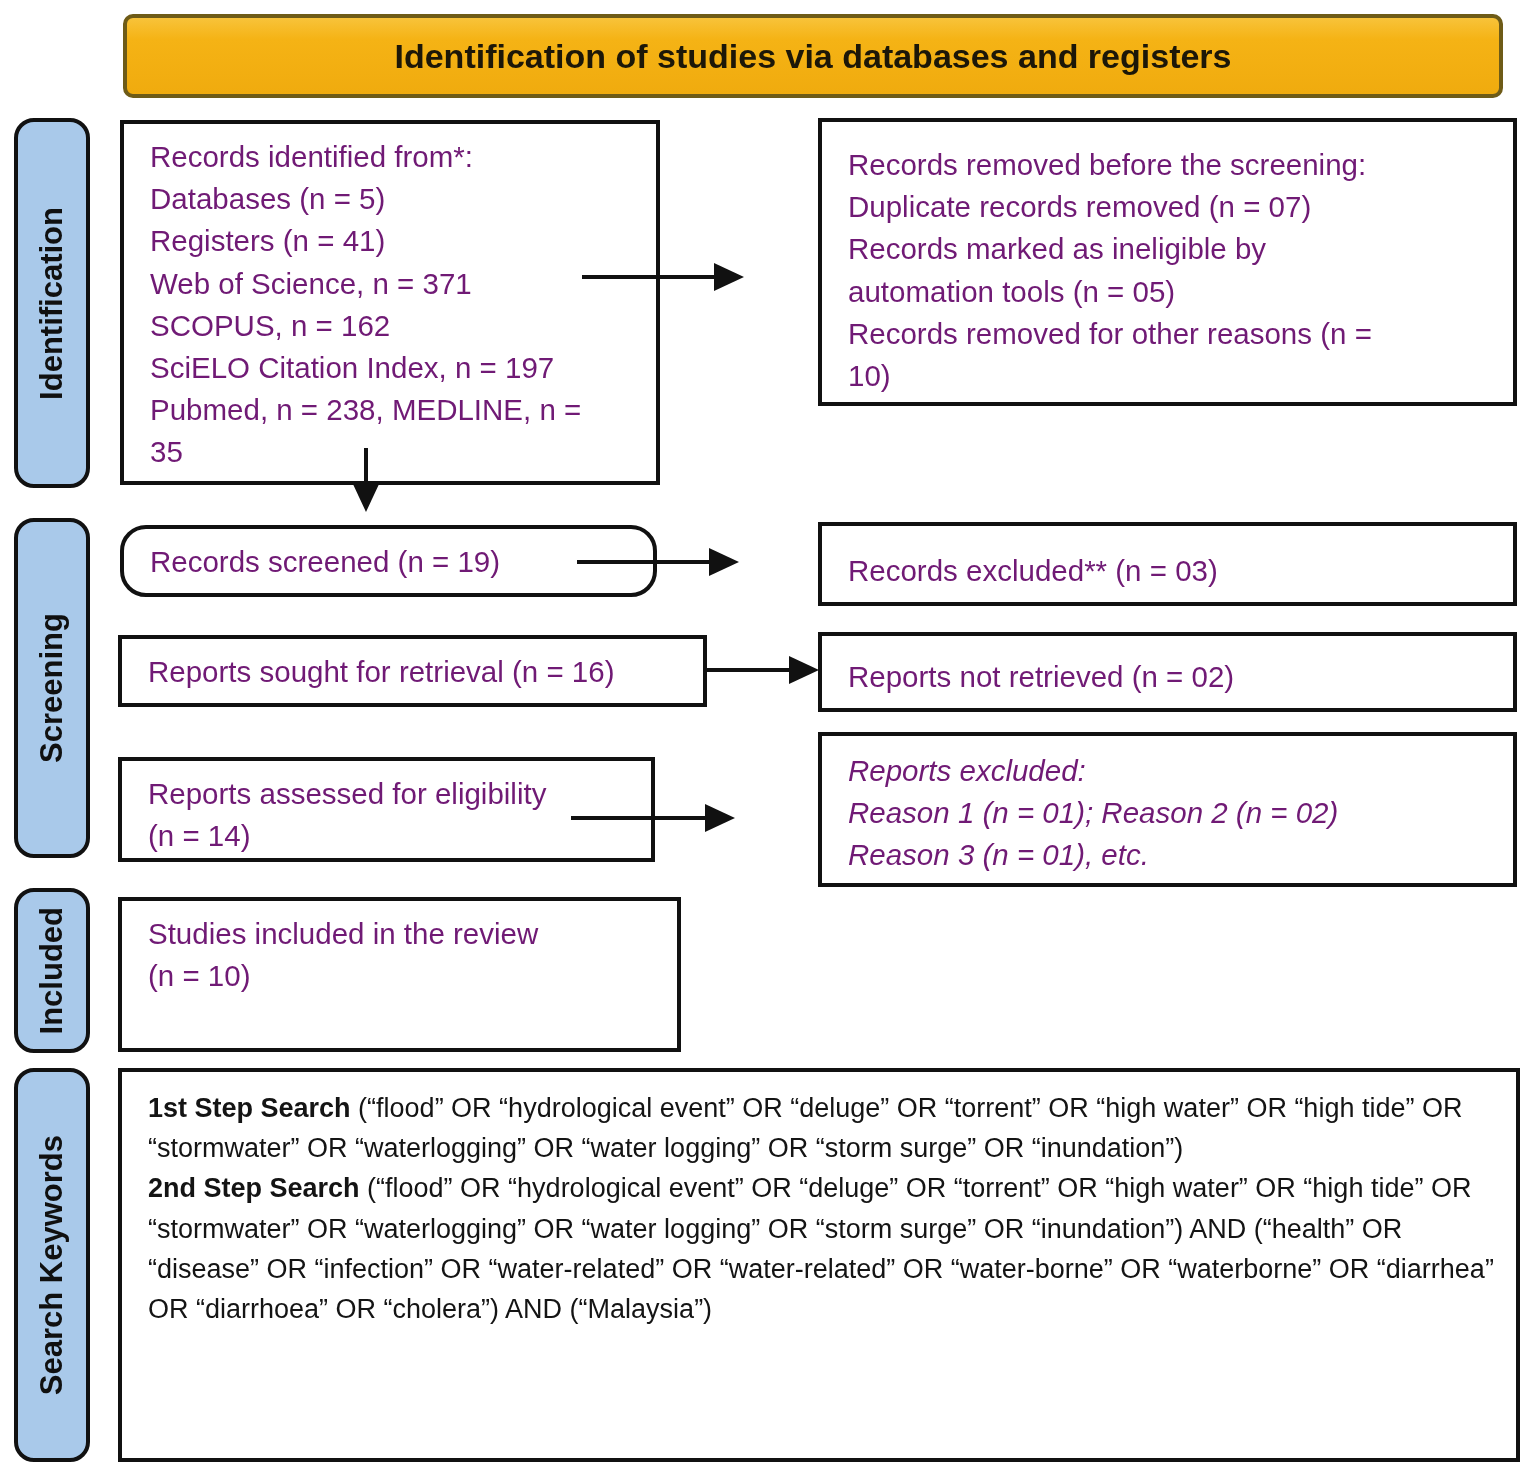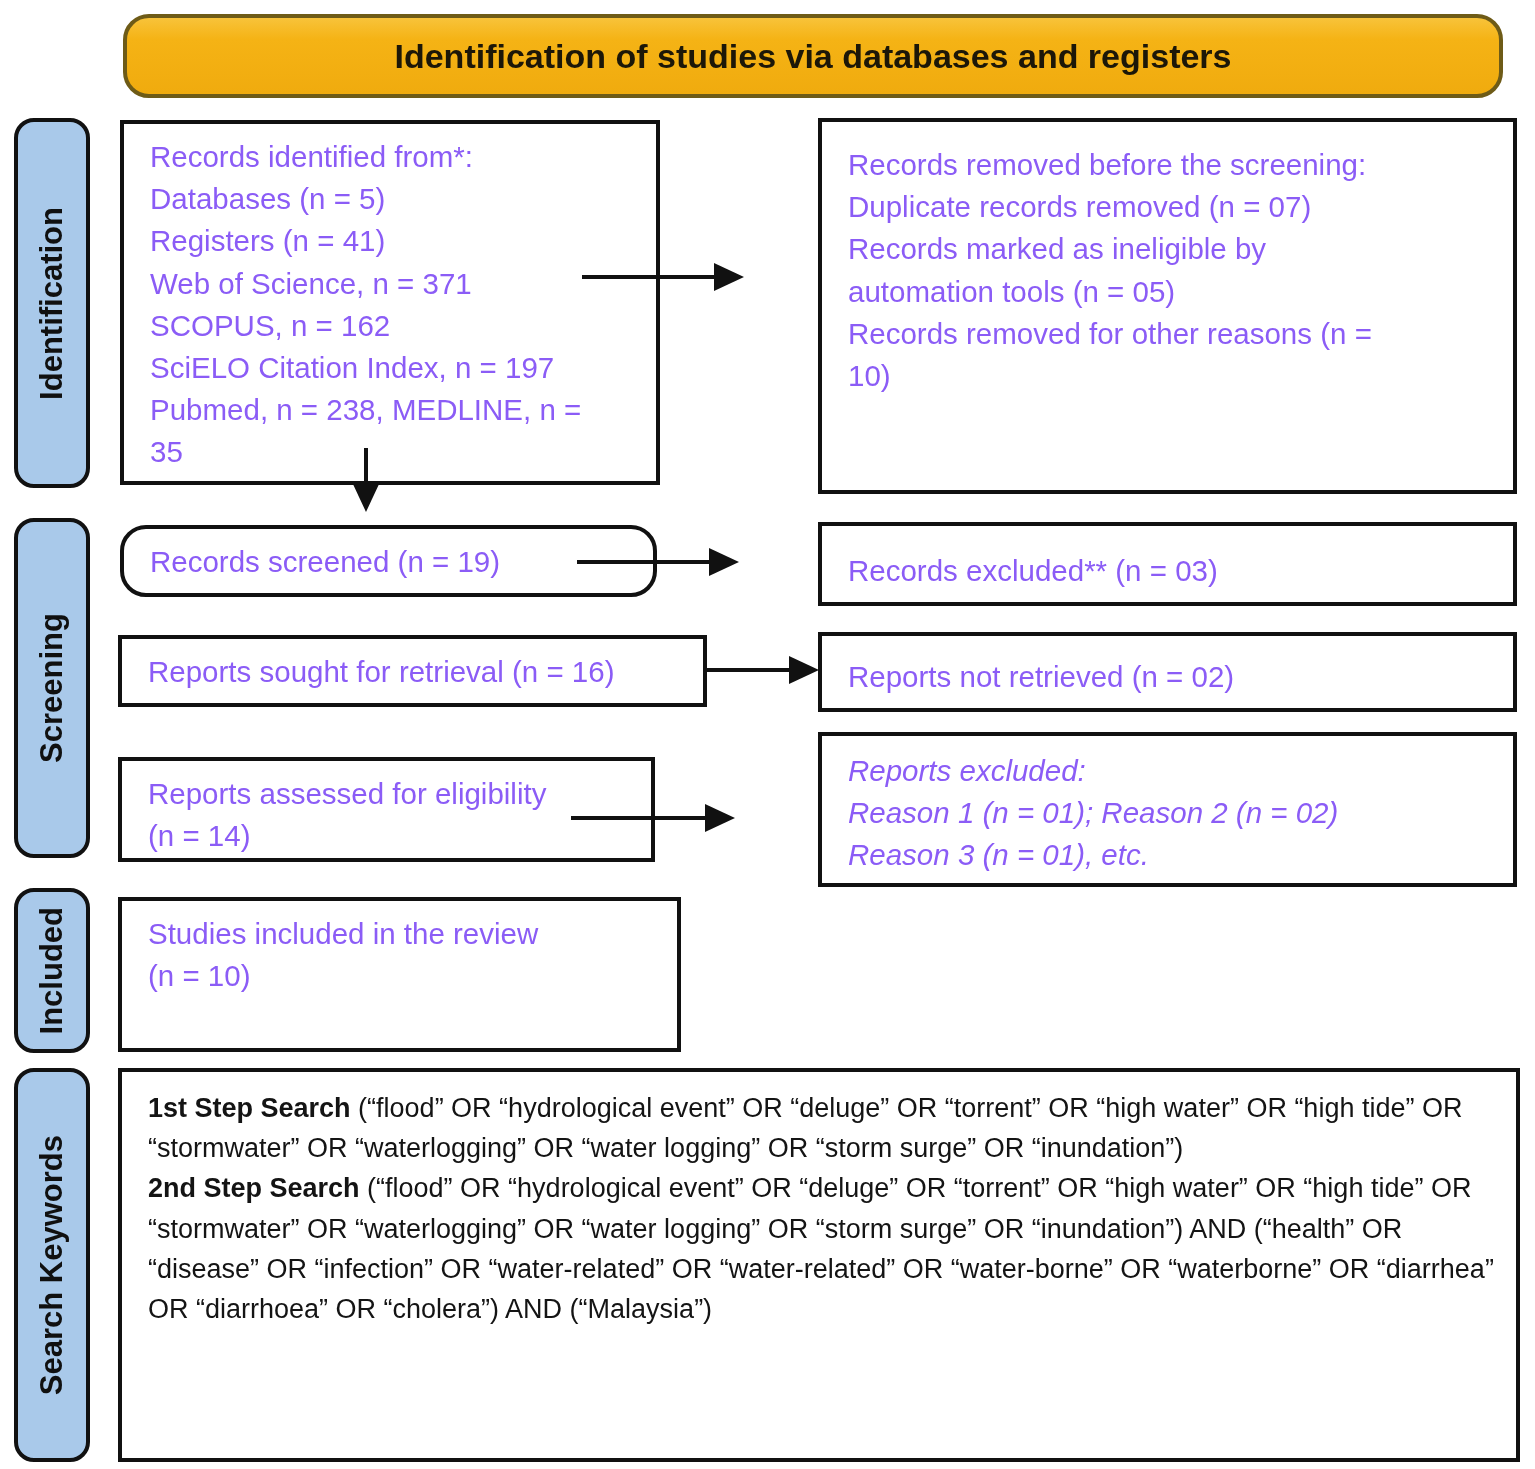--- a/index.html
+++ b/index.html
@@ -12,21 +12,21 @@
     color: #141414;
     overflow: hidden;
   }
 
   .header-banner {
     position: absolute;
     left: 123px; top: 14px;
     width: 1380px; height: 84px;
     background: linear-gradient(180deg, #f8c33a 0%, #f5b315 28%, #f0ab0e 100%);
     border: 4px solid #6e5b17;
-    border-radius: 26px;
+    border-radius: 10px;
     box-sizing: border-box;
     display: flex; align-items: center; justify-content: center;
     font-weight: bold; font-size: 34px; color: #1c1708;
   }
 
   .stage {
     position: absolute;
     left: 14px; width: 76px;
     background: #a9c9ea;
     border: 4px solid #111111;
@@ -44,21 +44,21 @@
   }
 
   .fbox {
     position: absolute;
     background: #ffffff;
     border: 4px solid #111111;
     box-sizing: border-box;
     padding: 12px 16px 10px 26px;
     font-size: 29.5px;
     line-height: 1.43;
-    color: #8b5cf6;
+    color: #701a75;
   }
   .multiline { white-space: pre-line; }
 
   .keywords-box {
     position: absolute;
     background: #ffffff;
     border: 4px solid #111111;
     box-sizing: border-box;
     padding: 16px 14px 10px 26px;
     font-size: 27px;
@@ -121,21 +121,21 @@
 
   <div class="fbox multiline" style="left:120px; top:120px; width:540px; height:365px;">Records identified from*:
 Databases (n = 5)
 Registers (n = 41)
 Web of Science, n = 371
 SCOPUS, n = 162
 SciELO Citation Index, n = 197
 Pubmed, n = 238, MEDLINE, n =
 35</div>
 
-  <div class="fbox multiline" style="left:818px; top:118px; width:699px; height:376px; padding-top:22px;">Records removed before the screening:
+  <div class="fbox multiline" style="left:818px; top:118px; width:699px; height:288px; padding-top:22px;">Records removed before the screening:
 Duplicate records removed (n = 07)
 Records marked as ineligible by
 automation tools (n = 05)
 Records removed for other reasons (n =
 10)</div>
 
   <div class="fbox" style="left:120px; top:525px; width:537px; height:72px; display:flex; align-items:center;border-radius:26px;">
     <span>Records screened (n = 19)</span>
   </div>
 

